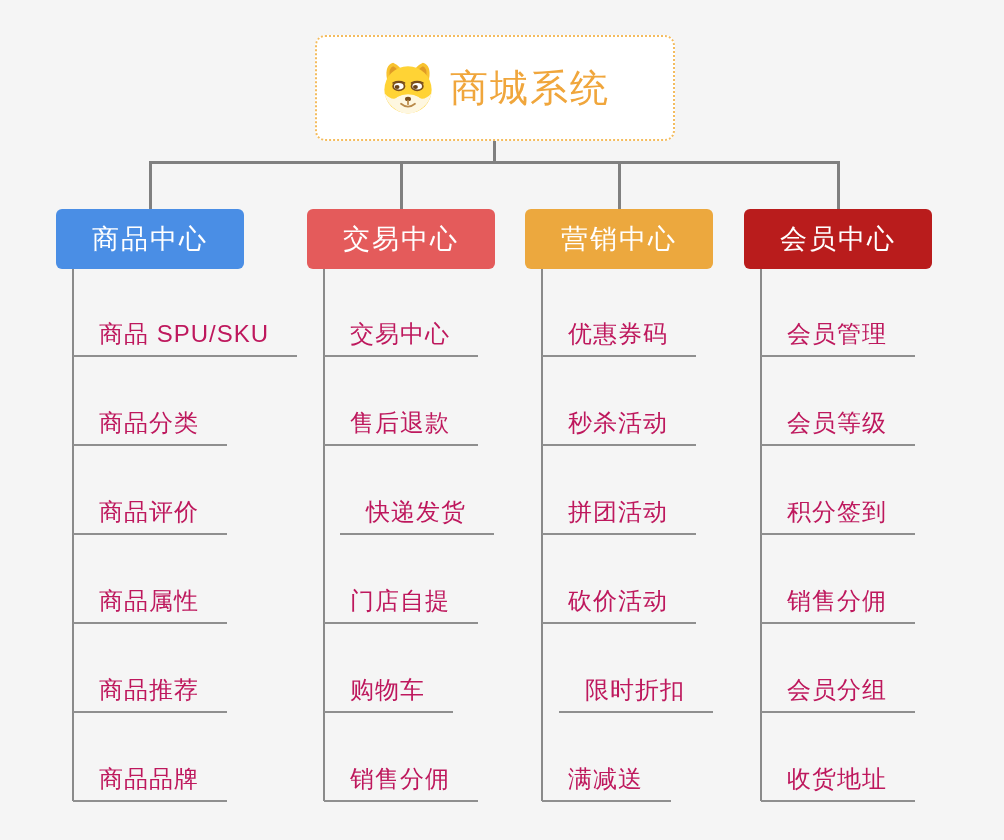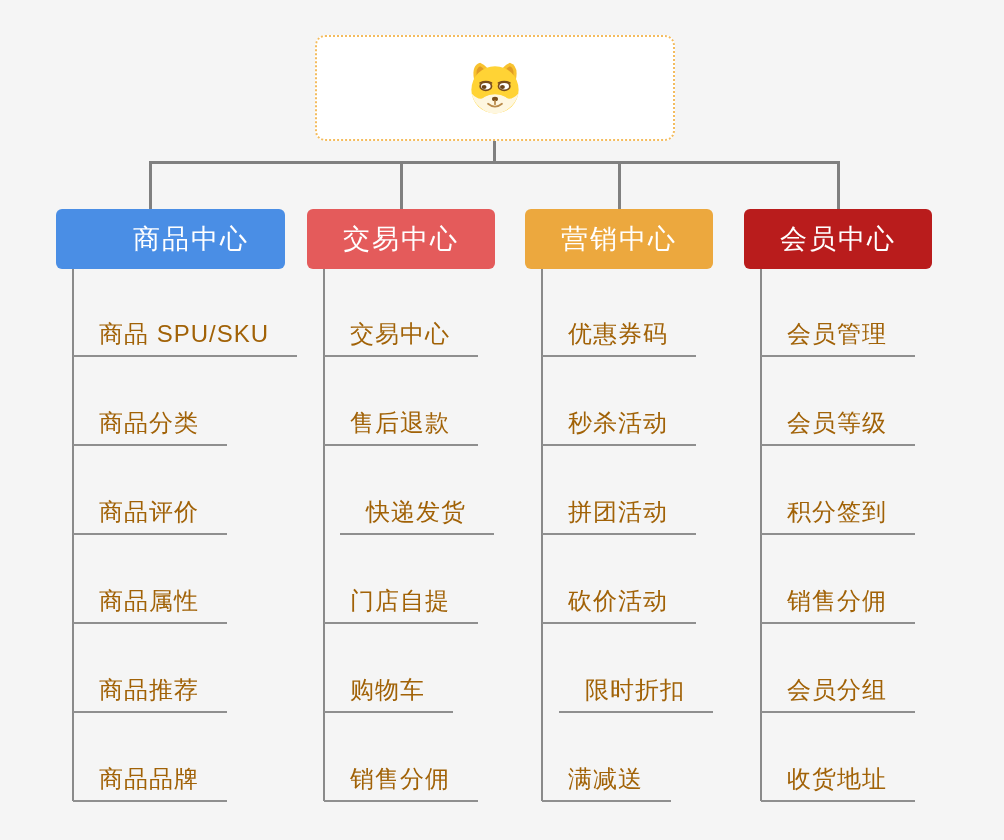--- a/index.html
+++ b/index.html
@@ -14,21 +14,21 @@
   }
   .root-title{font-size:38px;color:#F0A63C;letter-spacing:2px;}
   .conn{position:absolute;background:#808080;}
   .branch-box{
     position:absolute;width:188px;height:60px;border-radius:6px;
     display:flex;align-items:center;justify-content:center;
     color:#fff;font-size:27px;letter-spacing:2px;
   }
   .trunk{position:absolute;width:2px;background:#8a8a8a;}
   .leaf{
-    position:absolute;font-size:24px;line-height:30px;color:#a16207;
+    position:absolute;font-size:24px;line-height:30px;color:#be185d;
     padding:0 28px 6px 26px;border-bottom:2px solid #8f8f8f;white-space:nowrap;
     letter-spacing:1px;
   }
 </style>
 </head>
 <body>
 
 <div class="canvas">
 
   <div class="root-node">
@@ -44,33 +44,34 @@
         <ellipse cx="21.5" cy="30" rx="6.5" ry="4.6" fill="#FFFFFF" stroke="#7A4E1C" stroke-width="2"></ellipse>
         <ellipse cx="19.5" cy="30.8" rx="2.8" ry="2.2" fill="#6B4318"></ellipse>
         <path d="M15 26.2 Q21.5 23 28 26.2" stroke="#7A4E1C" stroke-width="2" fill="none" stroke-linecap="round"></path>
         <ellipse cx="42.5" cy="30" rx="6.5" ry="4.6" fill="#FFFFFF" stroke="#7A4E1C" stroke-width="2"></ellipse>
         <ellipse cx="40.5" cy="30.8" rx="2.8" ry="2.2" fill="#6B4318"></ellipse>
         <path d="M36 26.2 Q42.5 23 49 26.2" stroke="#7A4E1C" stroke-width="2" fill="none" stroke-linecap="round"></path>
         <ellipse cx="32" cy="44.5" rx="3.4" ry="2.5" fill="#7A4E1C"></ellipse>
         <path d="M32 46.5 L32 50.5 M24 50 Q32 56.5 40 50" stroke="#B98A4A" stroke-width="2" fill="none" stroke-linecap="round"></path>
       </svg>
     </span>
+    <span class="root-title">商城系统</span>
   </div>
 
   <div id="connector-layer">
       <div class="conn" style="left: 493px; top: 141px; width: 3px; height: 22px; background: rgb(128, 128, 128);"></div>
       <div class="conn" style="left: 149px; top: 161px; width: 691px; height: 3px; background: rgb(128, 128, 128);"></div>
       <div class="conn" style="left: 149px; top: 161px; width: 3px; height: 49px; background: rgb(128, 128, 128);"></div>
       <div class="conn" style="left: 400px; top: 161px; width: 3px; height: 49px; background: rgb(128, 128, 128);"></div>
       <div class="conn" style="left: 618px; top: 161px; width: 3px; height: 49px; background: rgb(128, 128, 128);"></div>
       <div class="conn" style="left: 837px; top: 161px; width: 3px; height: 49px; background: rgb(128, 128, 128);"></div>
     </div>
   <div id="branch-layer">
   <div>
-    <div class="branch-box" style="left: 56px; top: 209px; background: rgb(74, 142, 229); padding-left: 41px;">
+    <div class="branch-box" style="left: 56px; top: 209px; background: rgb(74, 142, 229);">
       <span>商品中心</span>
     </div>
     <div class="trunk" style="left: 72px; top: 269px; height: 532px;"></div>
 
   <div class="leaf" style="left: 73px; top: 319px; border-bottom-color: rgb(143, 143, 143);">
     <span>商品 SPU/SKU</span>
   </div>
 
   <div class="leaf" style="left: 73px; top: 408px; border-bottom-color: rgb(143, 143, 143);">
     <span>商品分类</span>

